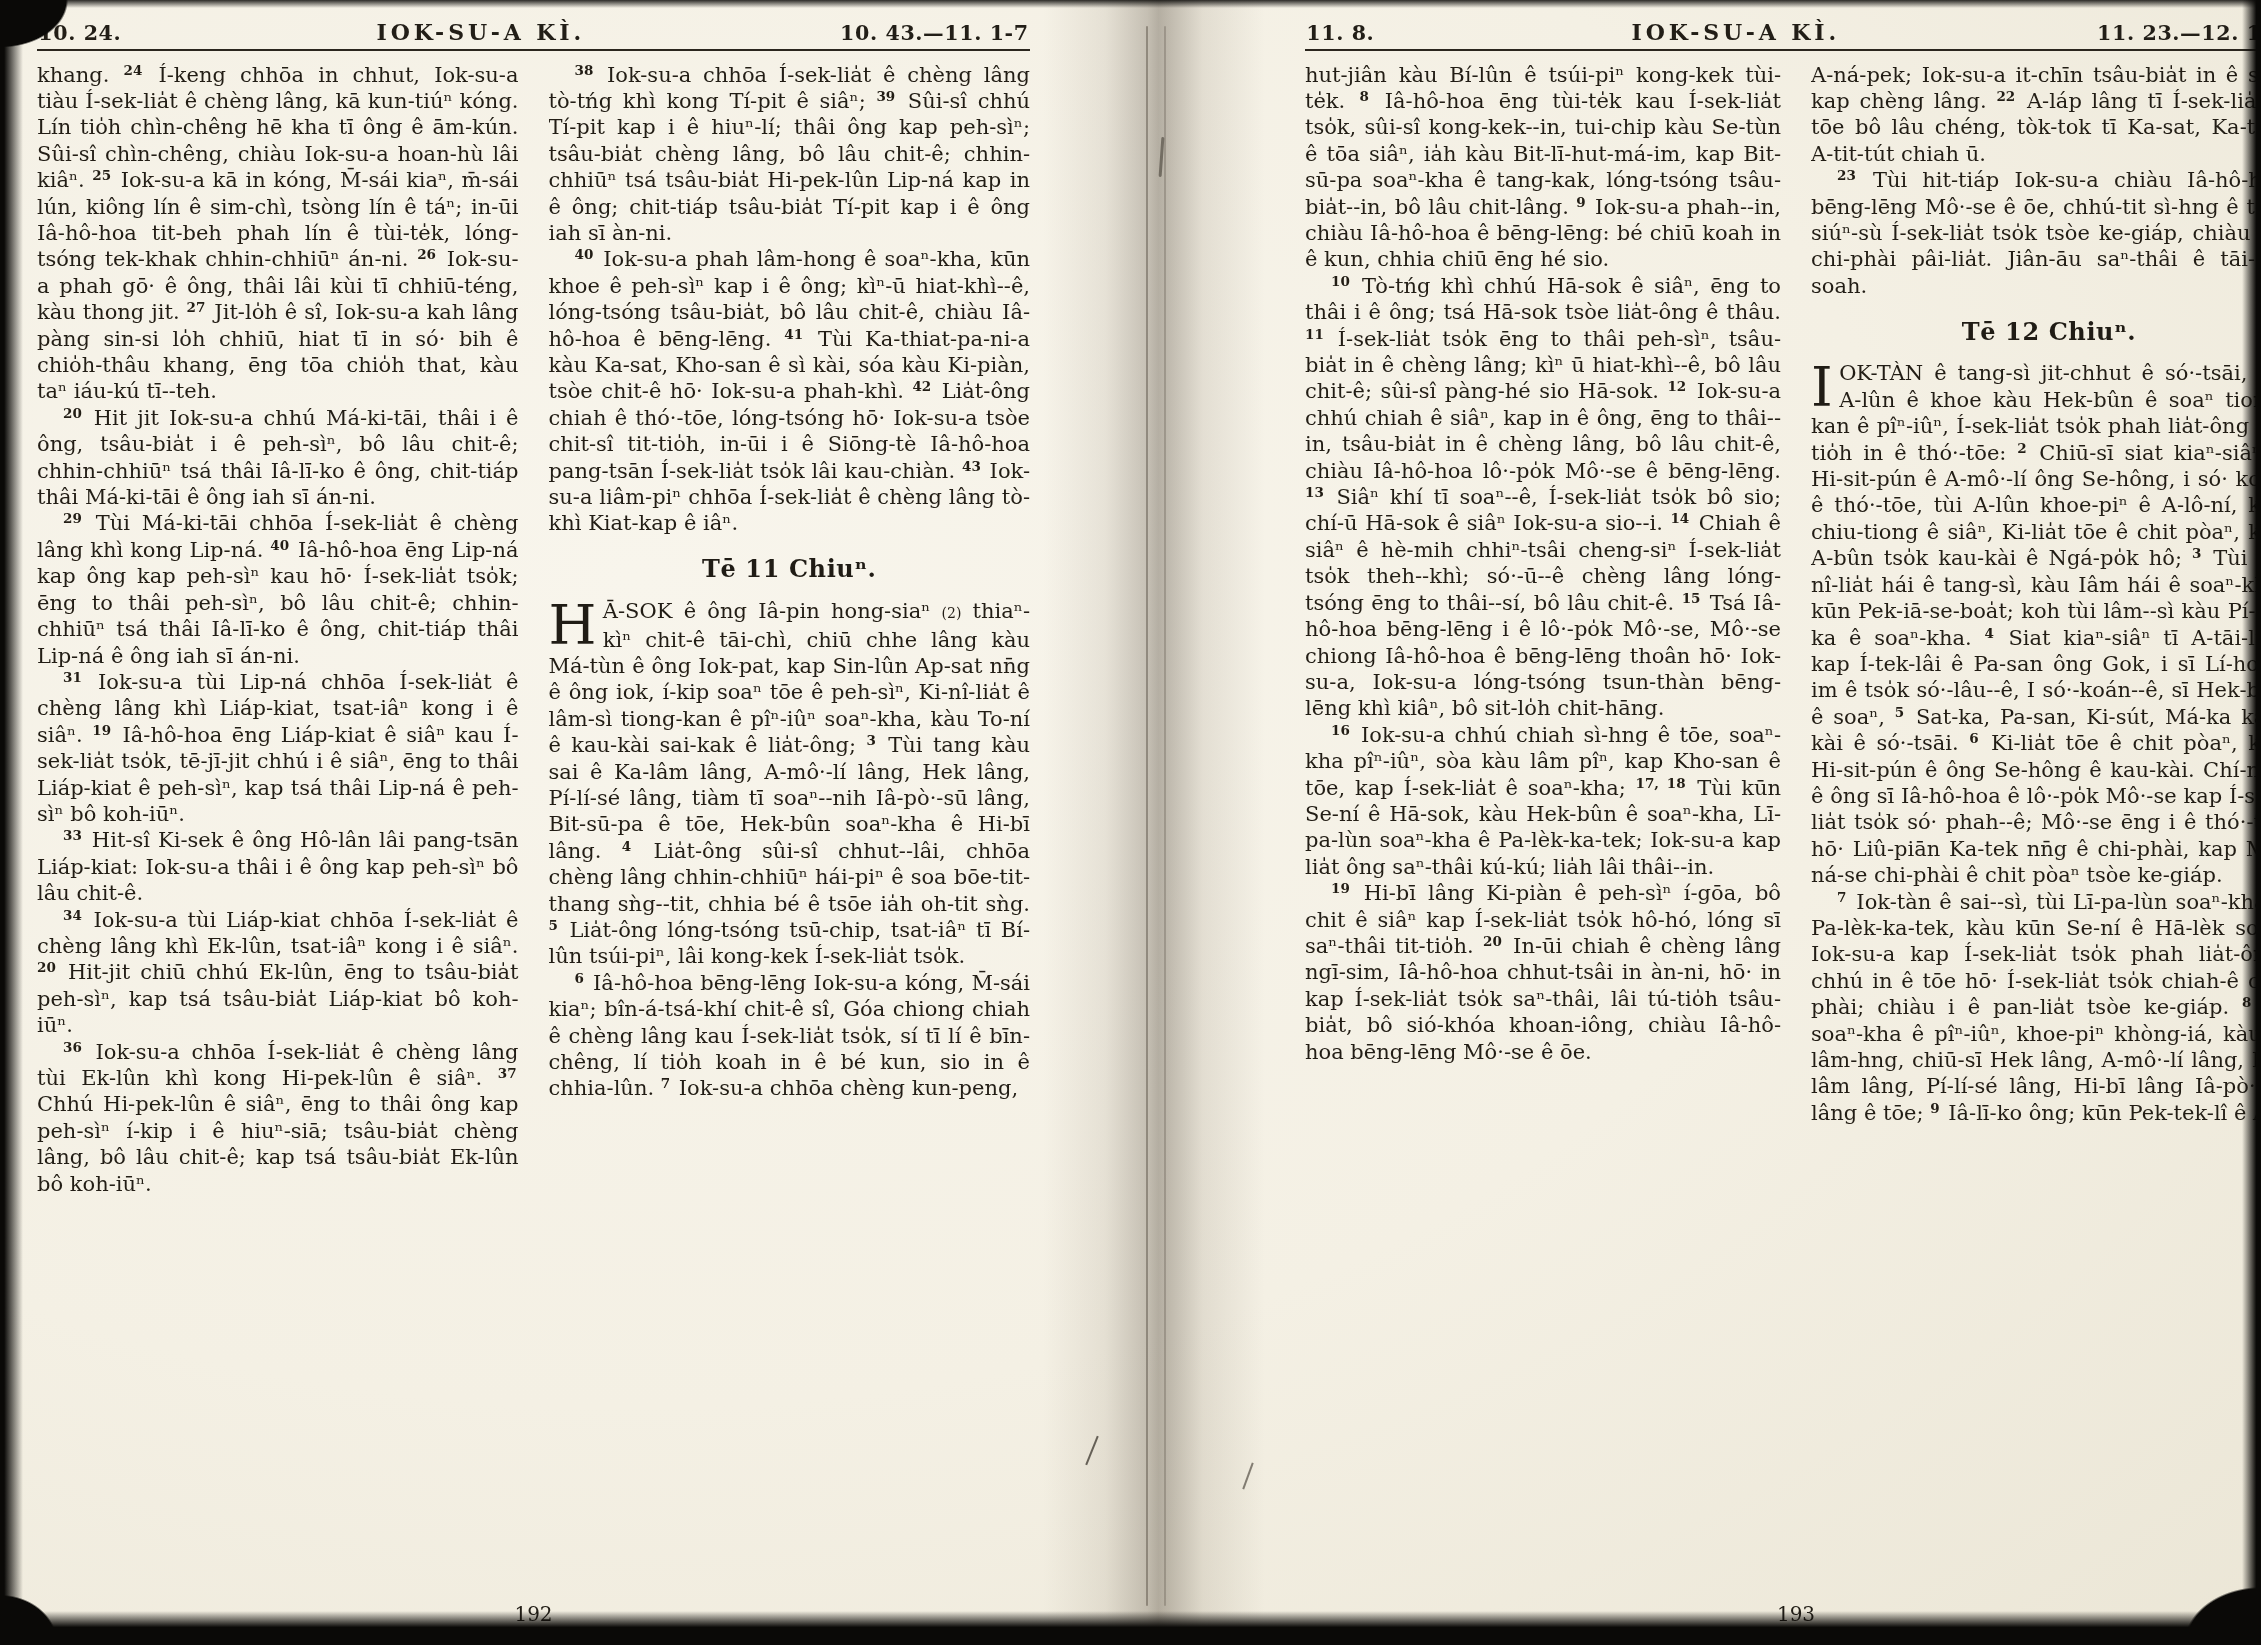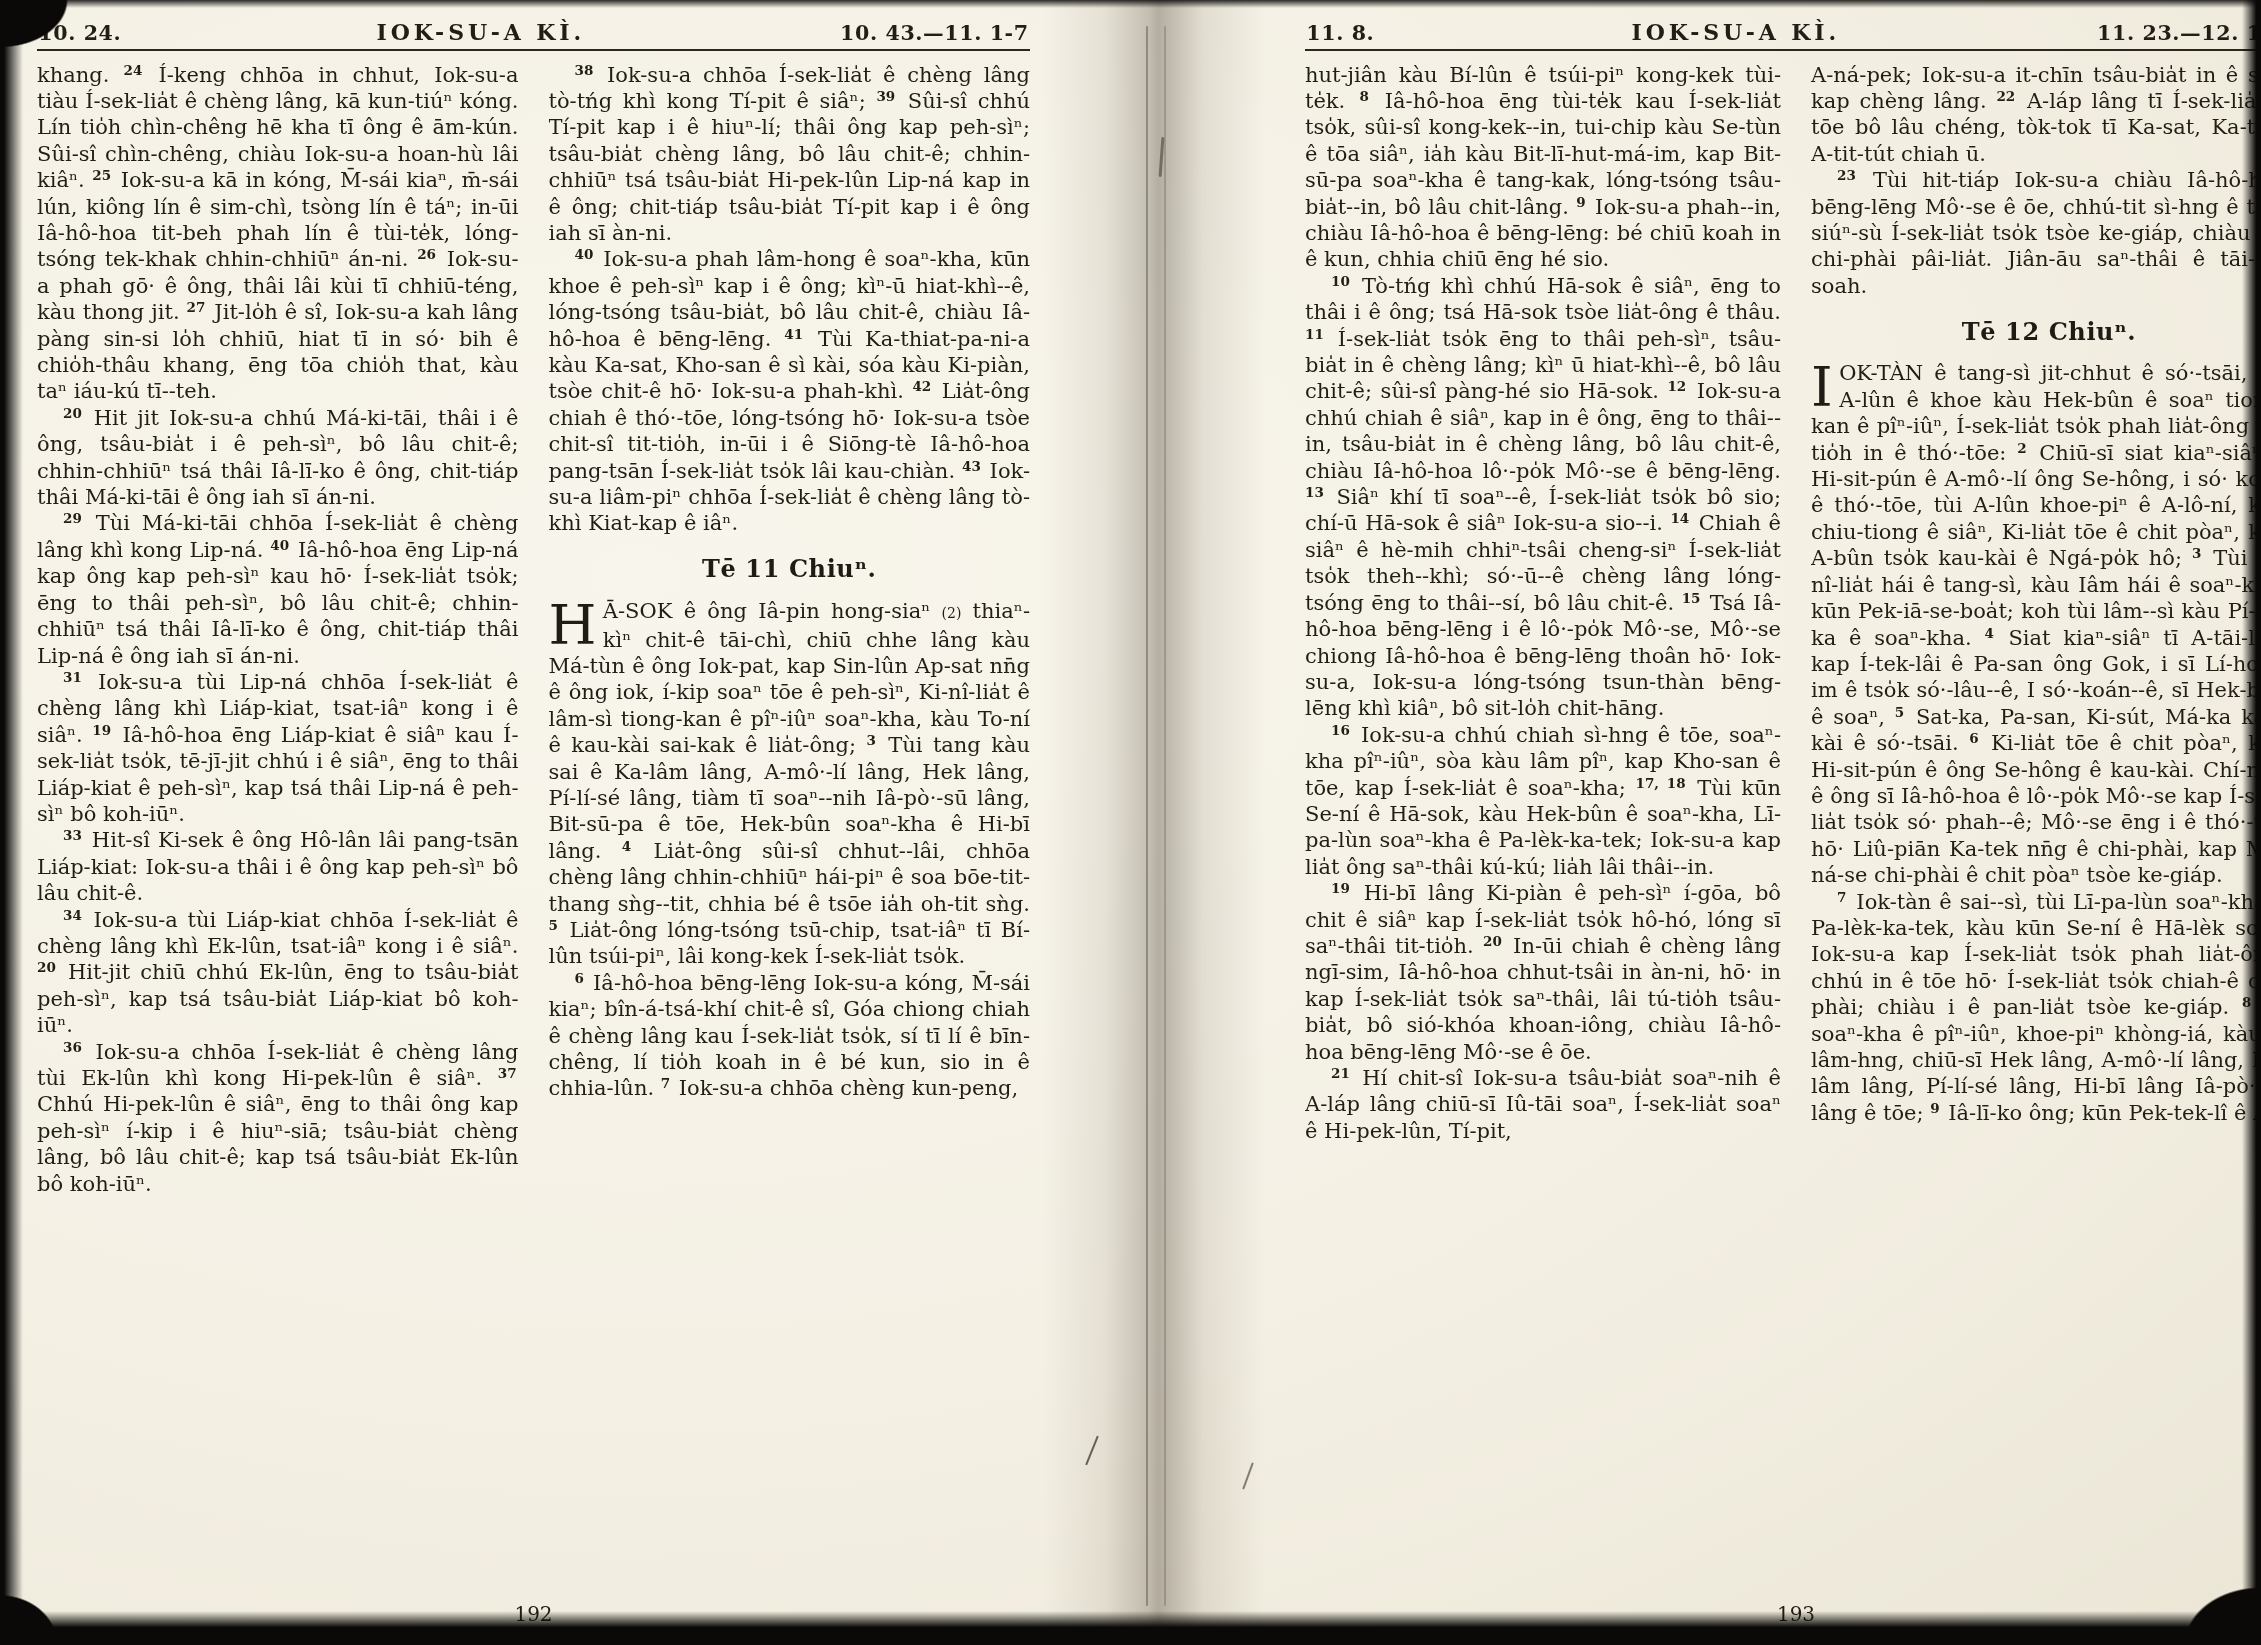--- a/index.html
+++ b/index.html
@@ -99,21 +99,20 @@
       <span class="book-title">IOK-SU-A KÌ.</span>
       <span class="ref">11. 23.—12. 1-9</span>
     </div>
     <div class="header-rule"></div>
     <div class="columns">
       <div class="col">
           <p class="para noindent">hut-jiân kàu Bí-lûn ê tsúi-piⁿ kong-kek tùi-te̍k. <sup class="verse">8</sup> Iâ-hô-hoa ēng tùi-te̍k kau Í-sek-lia̍t tso̍k, sûi-sî kong-kek--in, tui-chip kàu Se-tùn ê tōa siâⁿ, ia̍h kàu Bit-lī-hut-má-im, kap Bit-sū-pa soaⁿ-kha ê tang-kak, lóng-tsóng tsâu-bia̍t--in, bô lâu chit-lâng. <sup class="verse">9</sup> Iok-su-a phah--in, chiàu Iâ-hô-hoa ê bēng-lēng: bé chiū koah in ê kun, chhia chiū ēng hé sio.</p>
           <p class="para"><sup class="verse">10</sup> Tò-tńg khì chhú Hā-sok ê siâⁿ, ēng to thâi i ê ông; tsá Hā-sok tsòe lia̍t-ông ê thâu. <sup class="verse">11</sup> Í-sek-lia̍t tso̍k ēng to thâi peh-sìⁿ, tsâu-bia̍t in ê chèng lâng; kìⁿ ū hiat-khì--ê, bô lâu chit-ê; sûi-sî pàng-hé sio Hā-sok. <sup class="verse">12</sup> Iok-su-a chhú chiah ê siâⁿ, kap in ê ông, ēng to thâi--in, tsâu-bia̍t in ê chèng lâng, bô lâu chit-ê, chiàu Iâ-hô-hoa lô·-po̍k Mô·-se ê bēng-lēng. <sup class="verse">13</sup> Siâⁿ khí tī soaⁿ--ê, Í-sek-lia̍t tso̍k bô sio; chí-ū Hā-sok ê siâⁿ Iok-su-a sio--i. <sup class="verse">14</sup> Chiah ê siâⁿ ê hè-mih chhiⁿ-tsâi cheng-siⁿ Í-sek-lia̍t tso̍k theh--khì; só·-ū--ê chèng lâng lóng-tsóng ēng to thâi--sí, bô lâu chit-ê. <sup class="verse">15</sup> Tsá Iâ-hô-hoa bēng-lēng i ê lô·-po̍k Mô·-se, Mô·-se chiong Iâ-hô-hoa ê bēng-lēng thoân hō· Iok-su-a, Iok-su-a lóng-tsóng tsun-thàn bēng-lēng khì kiâⁿ, bô sit-lo̍h chit-hāng.</p>
           <p class="para"><sup class="verse">16</sup> Iok-su-a chhú chiah sì-hng ê tōe, soaⁿ-kha pîⁿ-iûⁿ, sòa kàu lâm pîⁿ, kap Kho-san ê tōe, kap Í-sek-lia̍t ê soaⁿ-kha; <sup class="verse">17, 18</sup> Tùi kūn Se-ní ê Hā-sok, kàu Hek-bûn ê soaⁿ-kha, Lī-pa-lùn soaⁿ-kha ê Pa-lèk-ka-tek; Iok-su-a kap lia̍t ông saⁿ-thâi kú-kú; lia̍h lâi thâi--in.</p>
           <p class="para"><sup class="verse">19</sup> Hi-bī lâng Ki-piàn ê peh-sìⁿ í-gōa, bô chit ê siâⁿ kap Í-sek-lia̍t tso̍k hô-hó, lóng sī saⁿ-thâi tit-tio̍h. <sup class="verse">20</sup> In-ūi chiah ê chèng lâng ngī-sim, Iâ-hô-hoa chhut-tsâi in àn-ni, hō· in kap Í-sek-lia̍t tso̍k saⁿ-thâi, lâi tú-tio̍h tsâu-bia̍t, bô sió-khóa khoan-iông, chiàu Iâ-hô-hoa bēng-lēng Mô·-se ê ōe.</p>
-          <p class="para"><sup class="verse">21</sup> Hí chit-sî Iok-su-a tsâu-bia̍t soaⁿ-nih ê A-láp lâng chiū-sī Iû-tāi soaⁿ, Í-sek-lia̍t soaⁿ ê Hi-pek-lûn, Tí-pit,</p>
         </div>
       <div class="col">
           <p class="para noindent">A-ná-pek; Iok-su-a it-chīn tsâu-bia̍t in ê siâⁿ kap chèng lâng. <sup class="verse">22</sup> A-láp lâng tī Í-sek-lia̍t ê tōe bô lâu chéng, tòk-tok tī Ka-sat, Ka-tek, A-tit-tút chiah ū.</p>
           <p class="para"><sup class="verse">23</sup> Tùi hit-tiáp Iok-su-a chiàu Iâ-hô-hoa bēng-lēng Mô·-se ê ōe, chhú-tit sì-hng ê tōe; siúⁿ-sù Í-sek-lia̍t tso̍k tsòe ke-giáp, chiàu i ê chi-phài pâi-lia̍t. Jiân-āu saⁿ-thâi ê tāi-chì soah.</p>
           <h2 class="chapter-heading">Tē 12 Chiuⁿ.</h2>
           <p class="para noindent"><span class="dropcap">I</span>OK-TÀN ê tang-sì jit-chhut ê só·-tsāi, tùi A-lûn ê khoe kàu Hek-bûn ê soaⁿ tiong-kan ê pîⁿ-iûⁿ, Í-sek-lia̍t tso̍k phah lia̍t-ông tit-tio̍h in ê thó·-tōe: <sup class="verse">2</sup> Chiū-sī siat kiaⁿ-siâⁿ tī Hi-sit-pún ê A-mô·-lí ông Se-hông, i só· koán ê thó·-tōe, tùi A-lûn khoe-piⁿ ê A-lô-ní, kap chiu-tiong ê siâⁿ, Ki-lia̍t tōe ê chit pòaⁿ, kàu A-bûn tso̍k kau-kài ê Ngá-po̍k hô; <sup class="verse">3</sup> Tùi Ki-nî-lia̍t hái ê tang-sì, kàu Iâm hái ê soaⁿ-kha, kūn Pek-iā-se-boa̍t; koh tùi lâm--sì kàu Pí-sū-ka ê soaⁿ-kha. <sup class="verse">4</sup> Siat kiaⁿ-siâⁿ tī A-tāi-lio̍k kap Í-tek-lâi ê Pa-san ông Gok, i sī Lí-hoat-im ê tso̍k só·-lâu--ê, I só·-koán--ê, sī Hek-bûn ê soaⁿ, <sup class="verse">5</sup> Sat-ka, Pa-san, Ki-sút, Má-ka kau-kài ê só·-tsāi. <sup class="verse">6</sup> Ki-lia̍t tōe ê chit pòaⁿ, kàu Hi-sit-pún ê ông Se-hông ê kau-kài. Chí-nn̄g ê ông sī Iâ-hô-hoa ê lô·-po̍k Mô·-se kap Í-sek-lia̍t tso̍k só· phah--ê; Mô·-se ēng i ê thó·-tōe hō· Liû-piān Ka-tek nn̄g ê chi-phài, kap Má-ná-se chi-phài ê chit pòaⁿ tsòe ke-giáp.</p>
           <p class="para"><sup class="verse">7</sup> Iok-tàn ê sai--sì, tùi Lī-pa-lùn soaⁿ-kha ê Pa-lèk-ka-tek, kàu kūn Se-ní ê Hā-lèk soaⁿ, Iok-su-a kap Í-sek-lia̍t tso̍k phah lia̍t-ông; chhú in ê tōe hō· Í-sek-lia̍t tso̍k chiah-ê chi-phài; chiàu i ê pan-lia̍t tsòe ke-giáp. <sup class="verse">8</sup> Tī soaⁿ-kha ê pîⁿ-iûⁿ, khoe-piⁿ khòng-iá, kàu tī lâm-hng, chiū-sī Hek lâng, A-mô·-lí lâng, Ka-lâm lâng, Pí-lí-sé lâng, Hi-bī lâng Iâ-pò·-sū lâng ê tōe; <sup class="verse">9</sup> Iâ-lī-ko ông; kūn Pek-tek-lî ê Ai</p>
         </div>
     </div>
     <div class="page-number">193</div>

